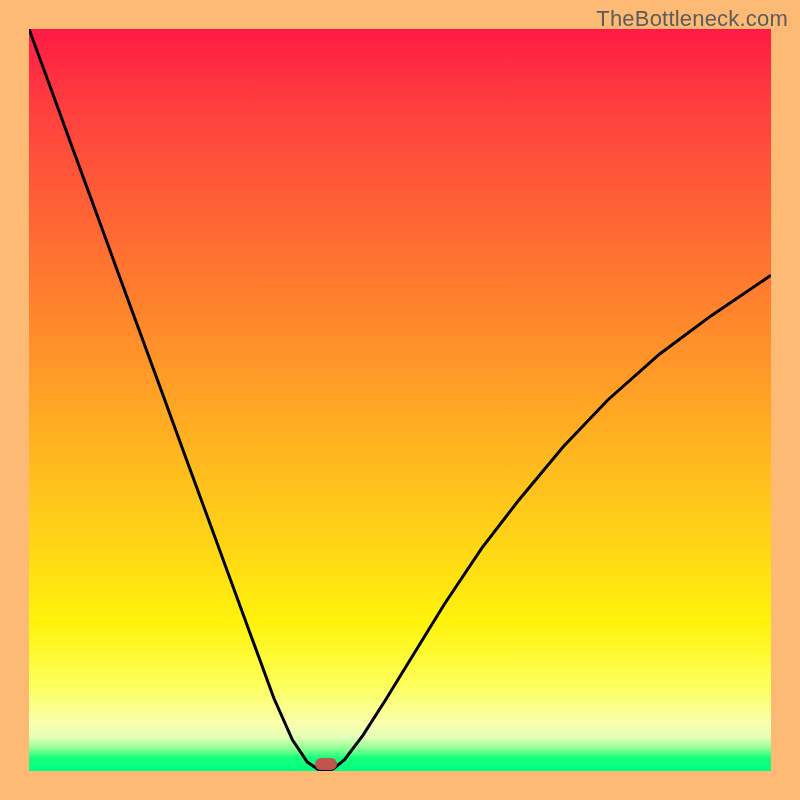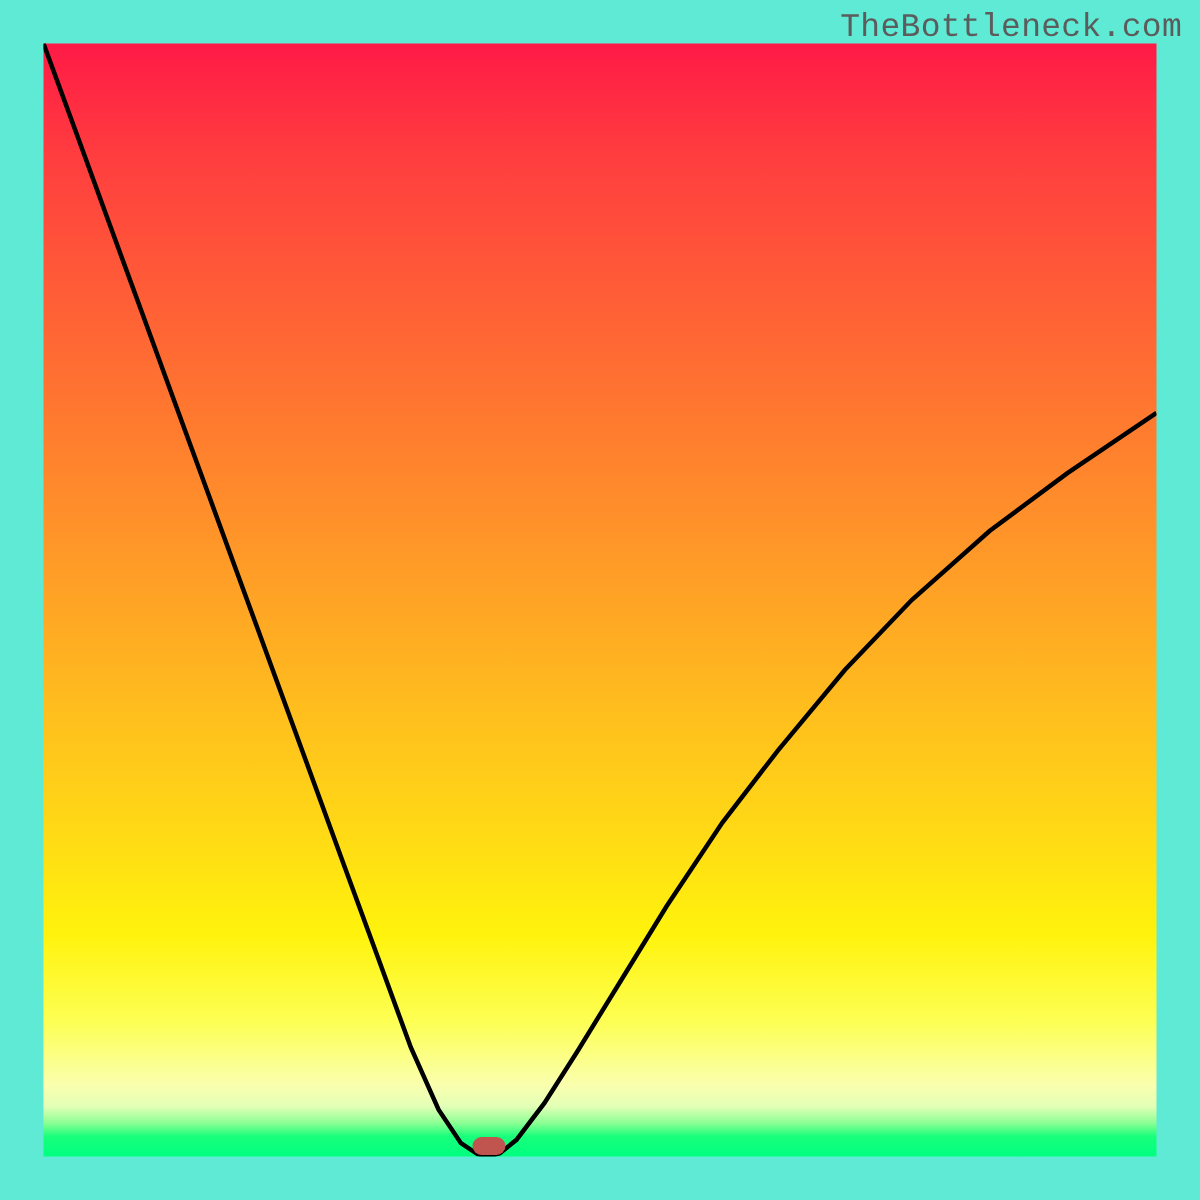--- a/index.html
+++ b/index.html
@@ -10,22 +10,21 @@
     overflow: hidden;
     background: #000;
     font-family: Arial, Helvetica, sans-serif;
   }
   .frame {
     position: absolute;
     left: 0;
     top: 0;
     width: 800px;
     height: 800px;
-    background: #5eead4;
-    font-family: Liberation Mono, monospace;
+    background: #fdba74;
   }
   .plot {
     position: absolute;
     left: 29px;
     top: 29px;
     width: 742px;
     height: 742px;
     
     background: linear-gradient(
       to bottom,

